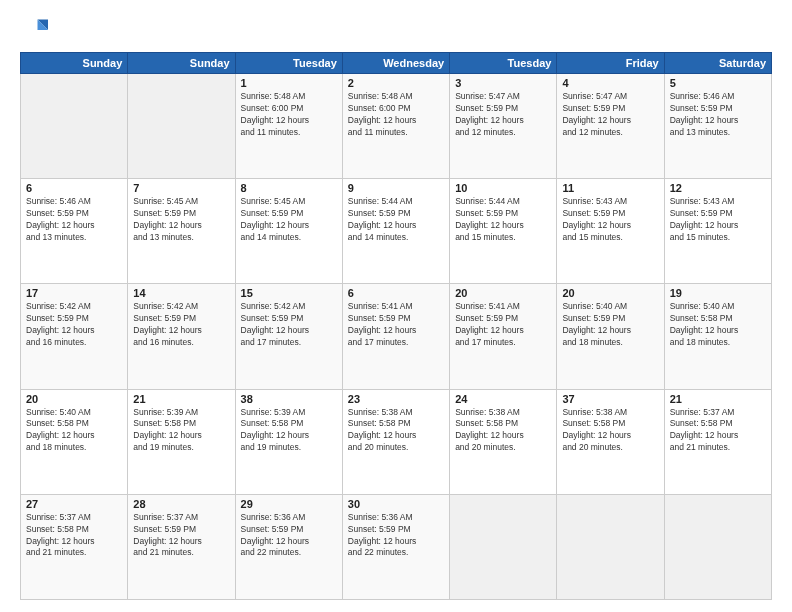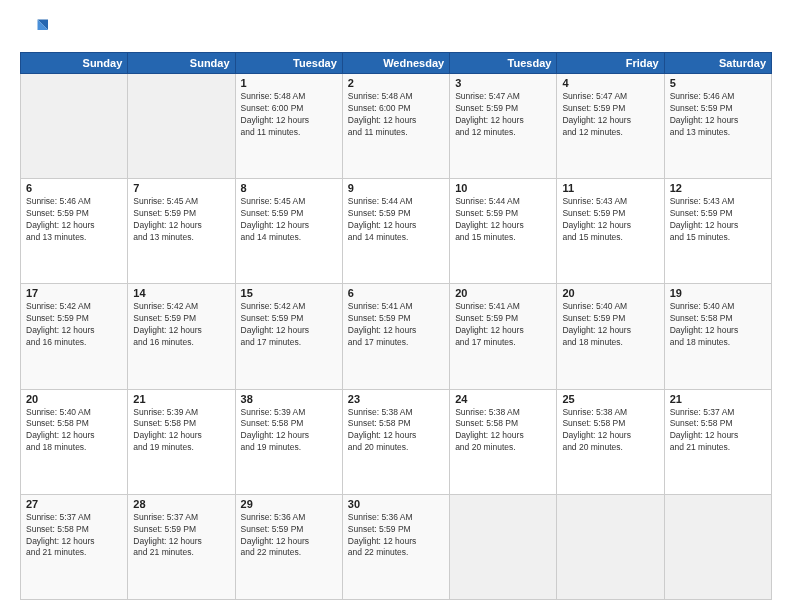--- a/index.html
+++ b/index.html
@@ -308,21 +308,21 @@
 and 20 minutes.</div>
           </td>
           <td>
             <span class="day-num">24</span>
             <div class="day-info" style="white-space: pre-line;">Sunrise: 5:38 AM
 Sunset: 5:58 PM
 Daylight: 12 hours
 and 20 minutes.</div>
           </td>
           <td>
-            <span class="day-num">25</span>
+            <span class="day-num">37</span>
             <div class="day-info" style="white-space: pre-line;">Sunrise: 5:38 AM
 Sunset: 5:58 PM
 Daylight: 12 hours
 and 20 minutes.</div>
           </td>
           <td>
             <span class="day-num">21</span>
             <div class="day-info" style="white-space: pre-line;">Sunrise: 5:37 AM
 Sunset: 5:58 PM
 Daylight: 12 hours

